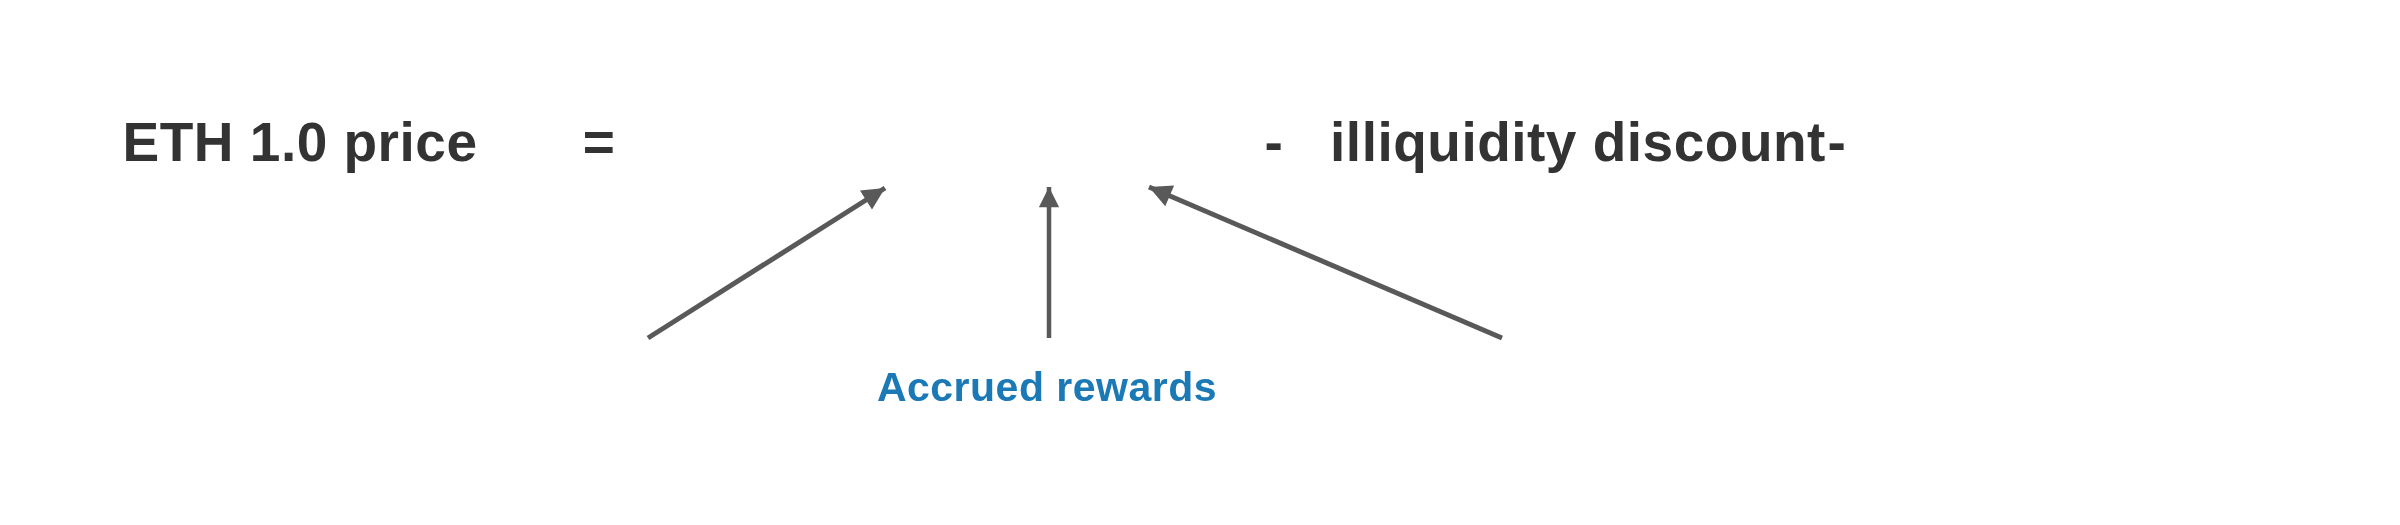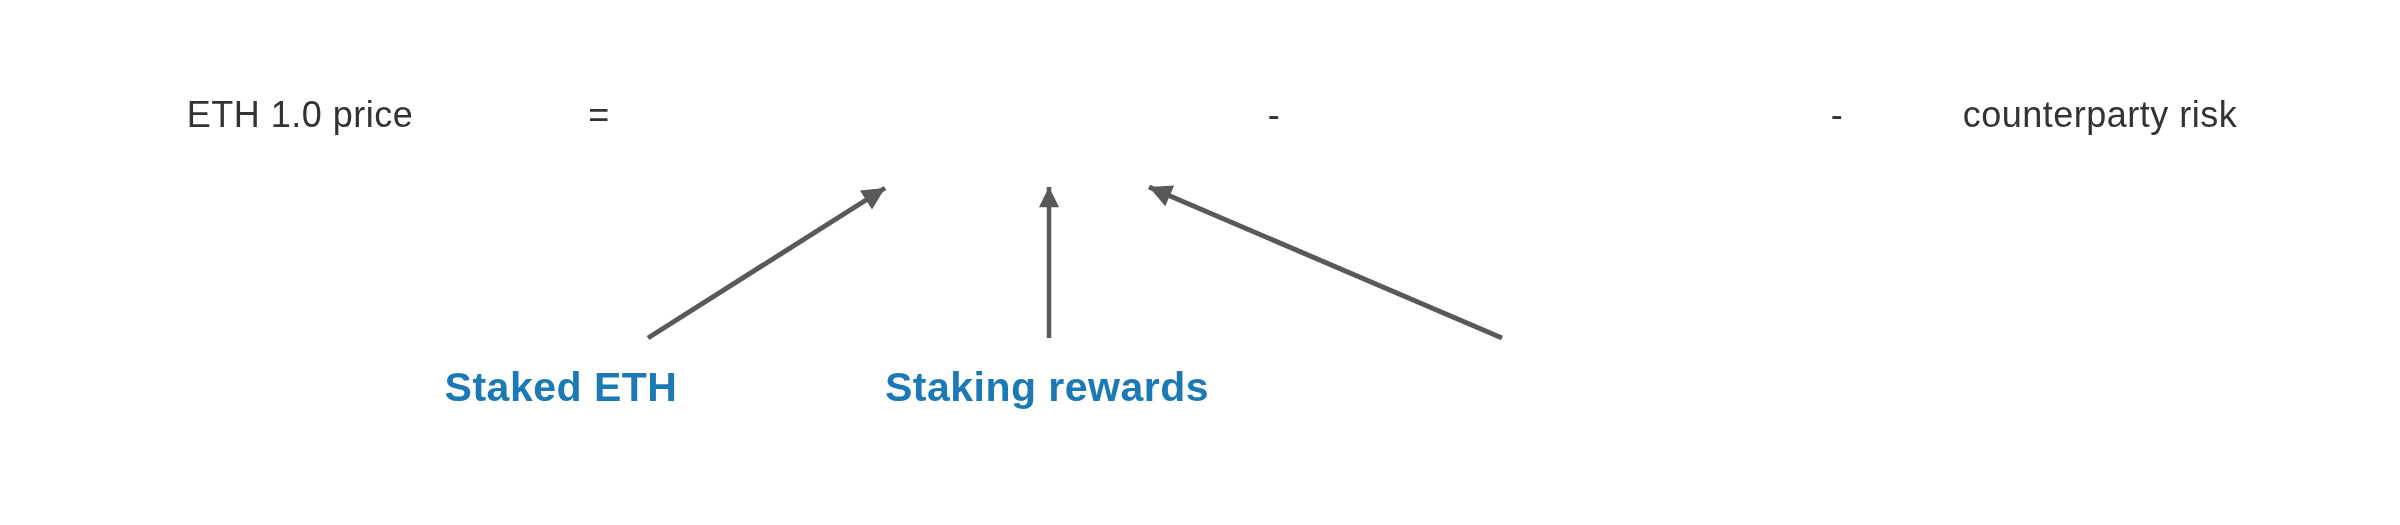--- a/index.html
+++ b/index.html
@@ -12,24 +12,24 @@
   .canvas{
     position:relative;
     width:2400px;
     height:525px;
     background:var(--c-background);
     font-family:"Liberation Sans", sans-serif;
     overflow:hidden;
   }
   .eq-term{
     position:absolute;
-    top:115px;
+    top:142px;
     transform:translate(-50%,-50%);
-    font-size:36px;
-    font-weight:400;
+    font-size:55px;
+    font-weight:700;
     letter-spacing:0.5px;
     color:var(--c-equation_text);
     white-space:nowrap;
   }
   .component-label{
     position:absolute;
     top:387px;
     transform:translate(-50%,-50%);
     font-size:41px;
     font-weight:700;
@@ -53,30 +53,29 @@
   }
 </style>
 </head>
 <body>
 
 <div class="canvas">
 
   <span class="eq-term" style="left:300px">ETH 1.0 price</span>
   <span class="eq-term" style="left:599px">=</span>
   <span class="eq-term" style="left:1274px">-</span>
+  <span class="eq-term" style="left:1578px">illiquidity discount</span>
   <span class="eq-term" style="left:1837px">-</span>
-  <span class="eq-term" style="left:2100px">counterparty risk</span>
 
   <svg class="arrows-layer" viewBox="0 0 2400 525" xmlns="http://www.w3.org/2000/svg">
     <defs>
       <marker id="arrowhead" viewBox="0 0 10 10" refX="10" refY="5" markerWidth="6.5" markerHeight="4.5" orient="auto-start-reverse">
         <path class="arrowhead-fill" d="M 0 0 L 10 5 L 0 10 z"></path>
       </marker>
     </defs>
     <line class="arrow-line" x1="648" y1="338" x2="885" y2="188" stroke-width="5" marker-end="url(#arrowhead)"></line>
     <line class="arrow-line" x1="1049" y1="338" x2="1049" y2="187" stroke-width="4.5" marker-end="url(#arrowhead)"></line>
     <line class="arrow-line" x1="1502" y1="338" x2="1149" y2="187" stroke-width="5" marker-end="url(#arrowhead)"></line>
   </svg>
 
-  <span class="component-label" style="left:561px">Staked ETH</span>
-  <span class="component-label" style="left:1047px">Staking rewards</span>
+  <span class="component-label" style="left:1047px">Accrued rewards</span>
 
 </div>
 
 </body></html>

